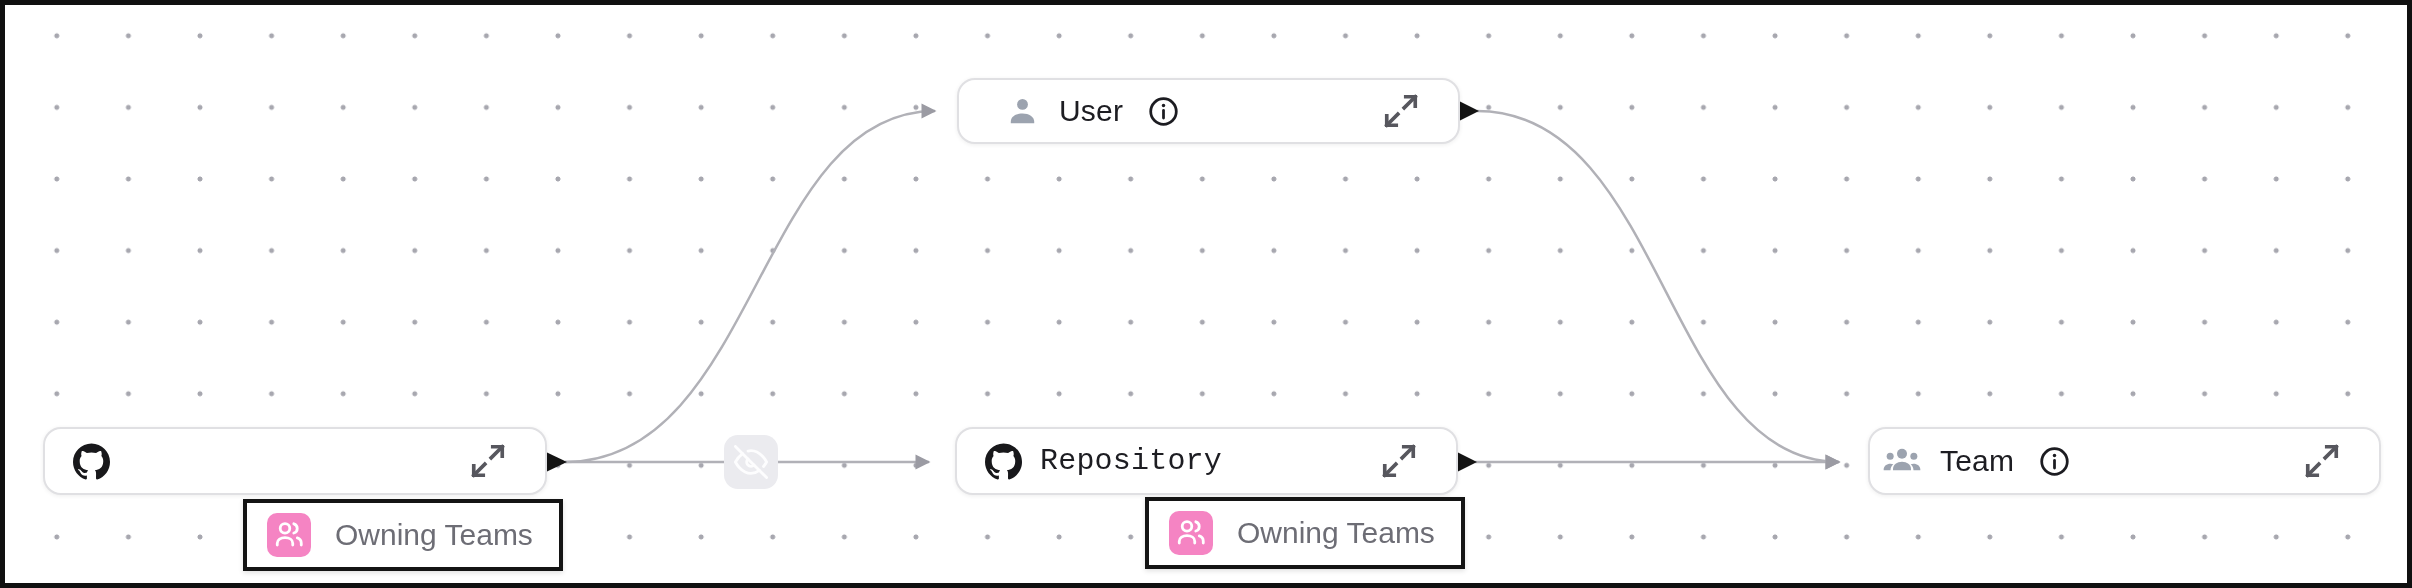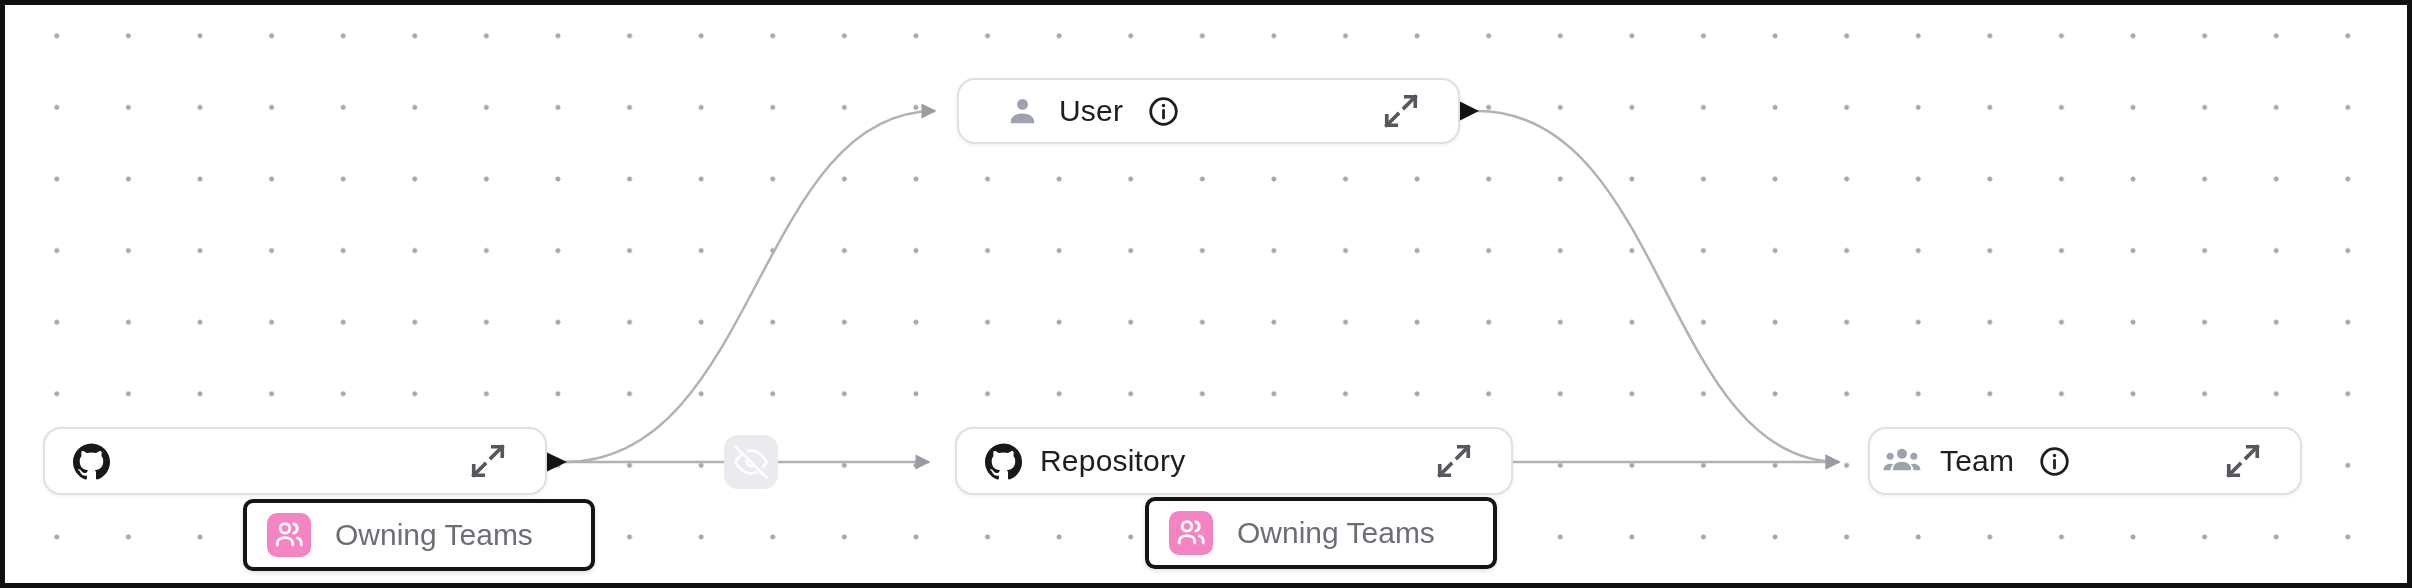--- a/index.html
+++ b/index.html
@@ -33,30 +33,30 @@
     font-weight:500;
     letter-spacing:.2px;
     white-space:nowrap;
   }
   .node .entity-icon{flex:0 0 auto;display:flex;align-items:center;}
   .node .info{margin-left:6px;display:flex;align-items:center;cursor:pointer;}
   .node .spacer{flex:1 1 auto;}
   .node .expand{display:flex;align-items:center;cursor:pointer;}
   #node-pull-request{left:38px;top:422px;width:504px;height:68px;}
   #node-user{left:952px;top:73px;width:503px;height:66px;padding-left:45px;}
-  #node-repository{left:950px;top:422px;width:558px;height:68px;}
-  #node-team{left:1863px;top:422px;width:434px;height:68px;padding-left:12px;}
+  #node-repository{left:950px;top:422px;width:503px;height:68px;font-family:Liberation Mono, monospace;}
+  #node-team{left:1863px;top:422px;width:513px;height:68px;padding-left:12px;}
 
   .rel-badge{
     position:absolute;
     box-sizing:border-box;
-    width:352px;height:72px;
+    width:320px;height:72px;
     background:#ffffff;
     border:4px solid #141414;
-    border-radius:10px;
+    border-radius:0;
     display:flex;align-items:center;
     padding-left:20px;gap:24px;
     box-shadow:0 2px 5px rgba(0,0,0,0.12);
   }
   #badge-1{left:238px;top:494px;}
   #badge-2{left:1140px;top:492px;}
   .rel-badge .pink-ico{
     width:44px;height:44px;border-radius:10px;
     background:#f584c3;
     display:flex;align-items:center;justify-content:center;

